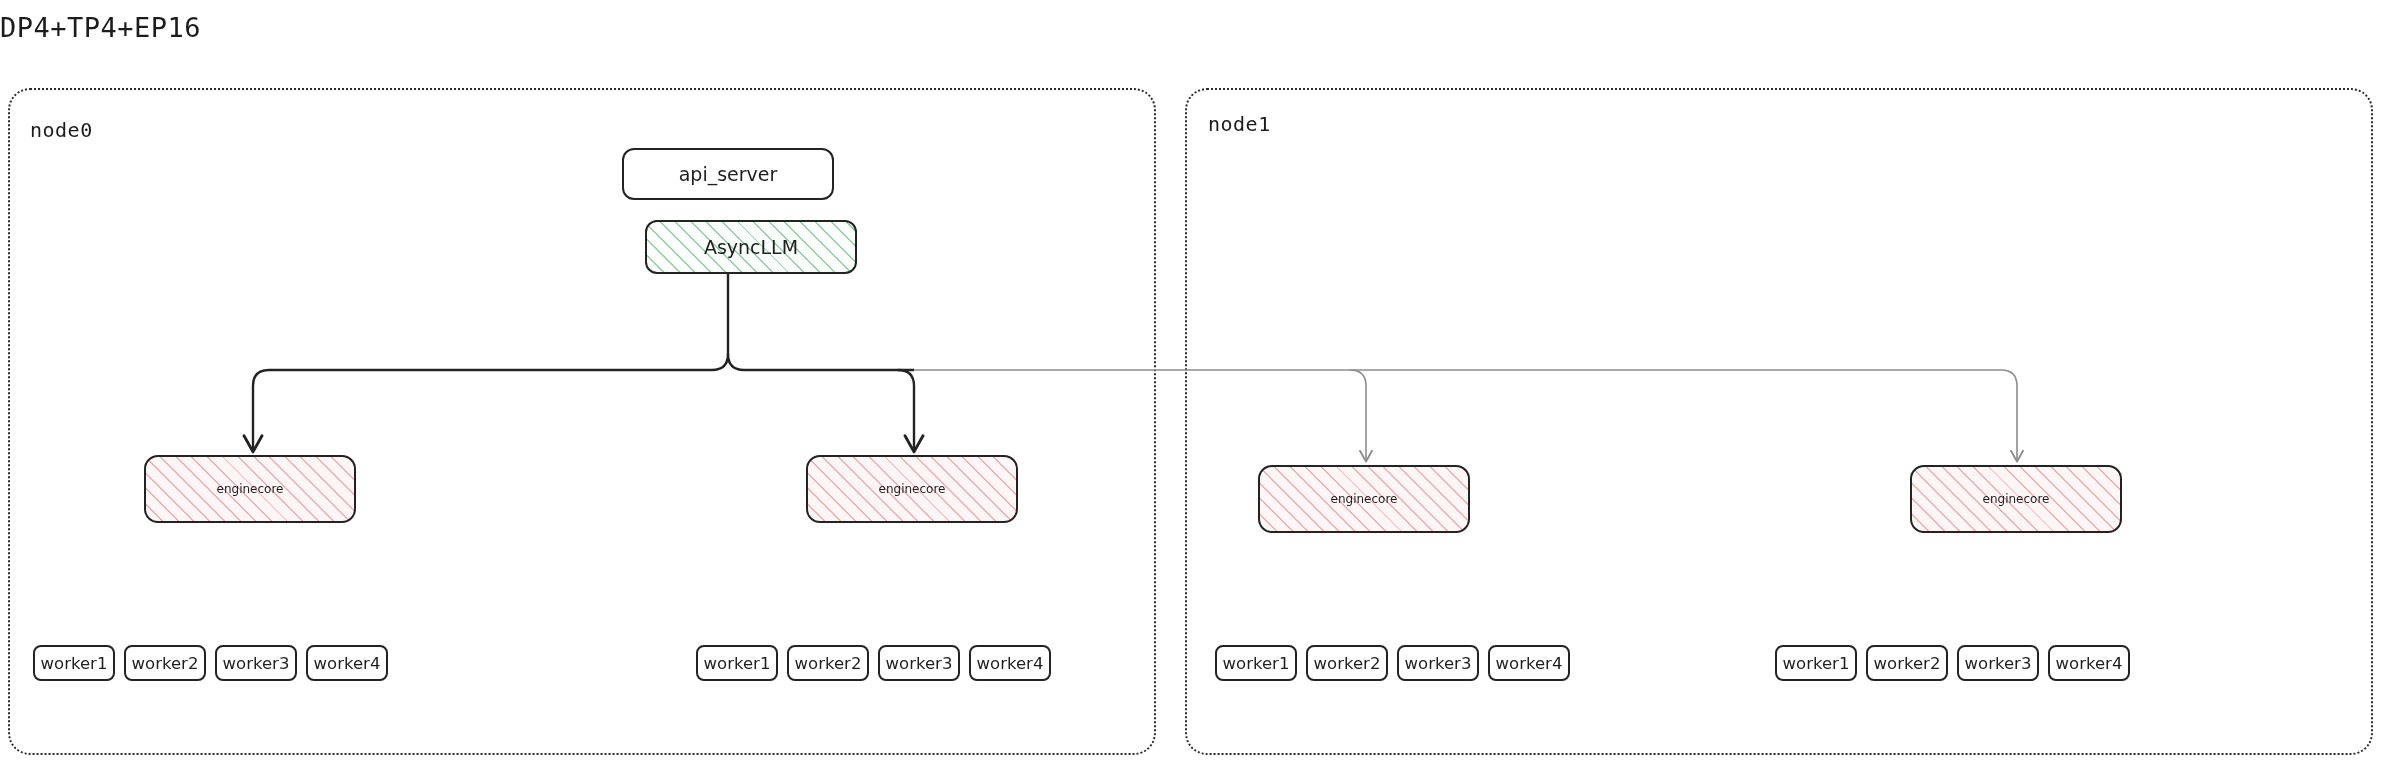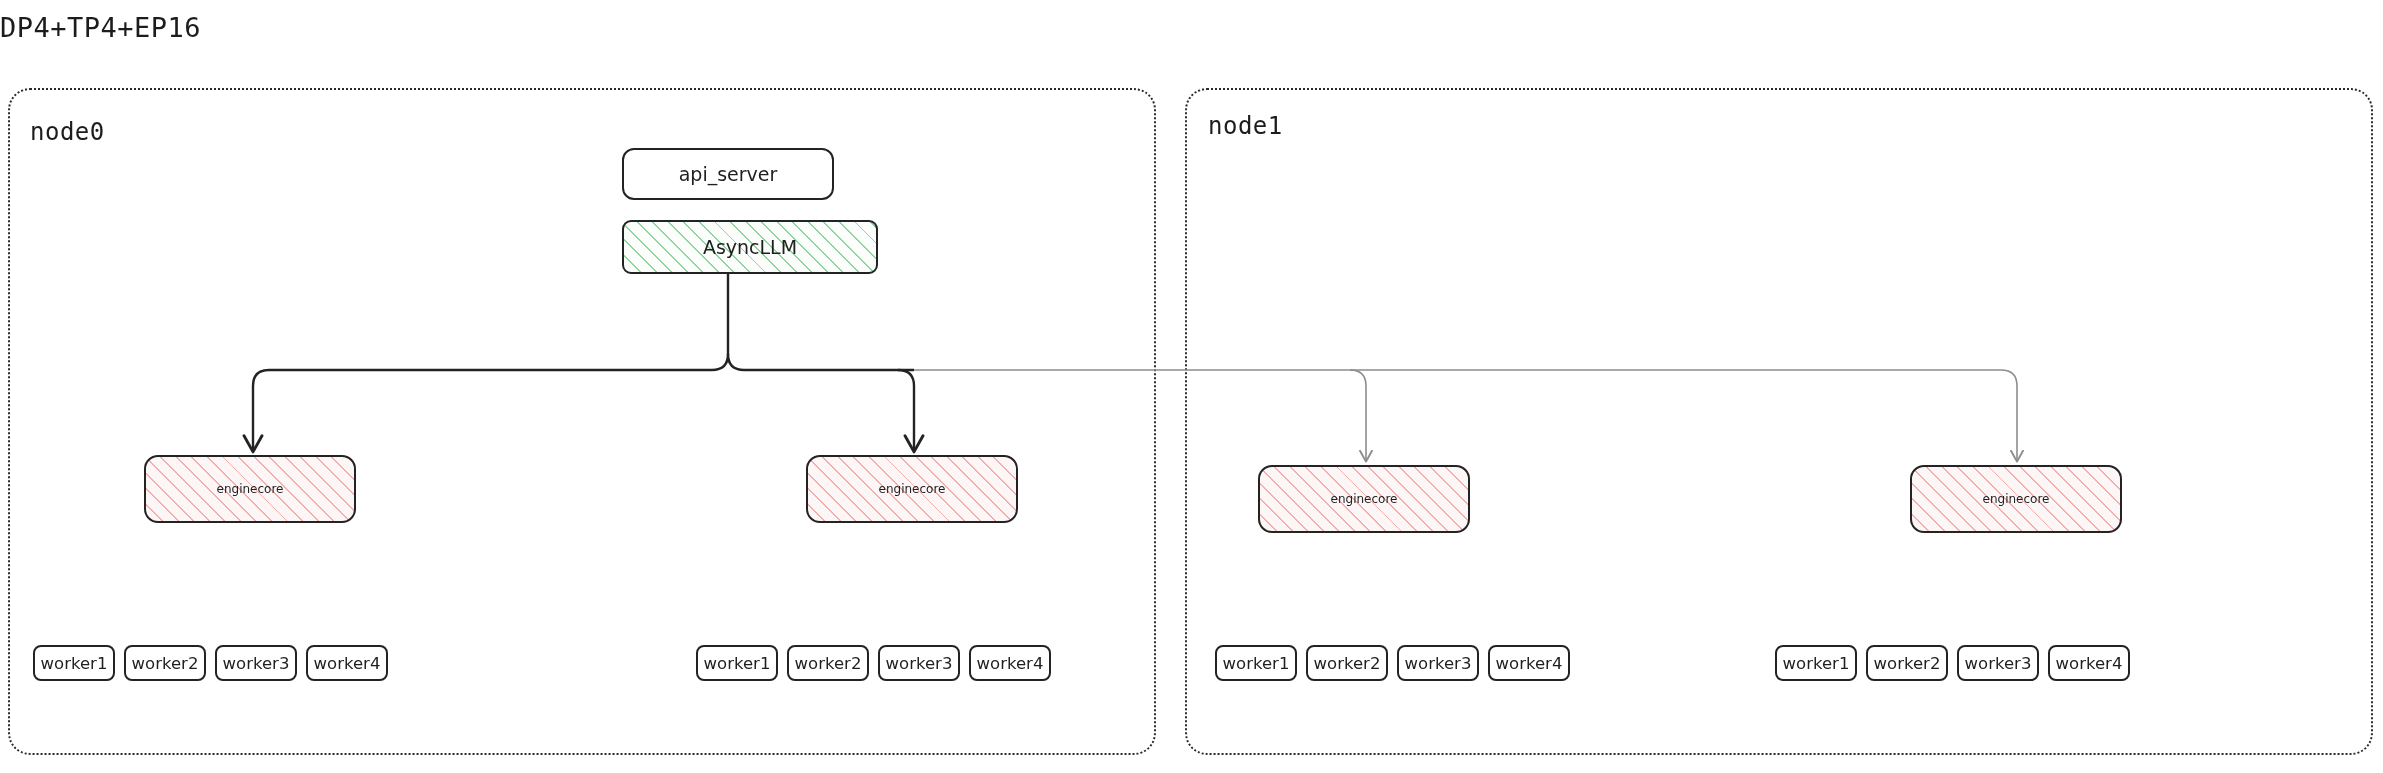--- a/index.html
+++ b/index.html
@@ -44,21 +44,21 @@
   .node-box {
     position: absolute;
     border: 2.5px dotted #2a2a2a;
     border-radius: 22px;
     box-sizing: border-box;
     background: transparent;
   }
   .node-label {
     position: absolute;
     font-family: "DejaVu Sans Mono", monospace;
-    font-size: 24px;
+    font-size: 20px;
     font-weight: 500;
     color: #1c1c1c;
     letter-spacing: 0.5px;
   }
 
   
   .blk {
     position: absolute;
     box-sizing: border-box;
     display: flex;
@@ -145,21 +145,21 @@
       <path d="M 269 370 Q 253 370 253 386 L 253 451" fill="none" stroke="#232323" stroke-width="2.4" stroke-linecap="butt" stroke-linejoin="round" marker-end="url(#arrow-dark)"></path>
       <path d="M 898 370 Q 914 370 914 386 L 914 451" fill="none" stroke="#232323" stroke-width="2.4" stroke-linecap="butt" stroke-linejoin="round" marker-end="url(#arrow-dark)"></path>
       <path d="M 1350 370 Q 1366 370 1366 386 L 1366 461" fill="none" stroke="#8d8d8d" stroke-width="1.6" stroke-linecap="butt" stroke-linejoin="round" marker-end="url(#arrow-light)"></path>
       <path d="M 2001 370 Q 2017 370 2017 386 L 2017 461" fill="none" stroke="#8d8d8d" stroke-width="1.6" stroke-linecap="butt" stroke-linejoin="round" marker-end="url(#arrow-light)"></path>
     </svg>
 
   <div class="blk blk-api" id="api-server-box" style="left: 622px; top: 148px; width: 212px; height: 52px; align-items: center;">
     <span>api_server</span>
   </div>
 
-  <div class="blk blk-async" id="async-llm-box" style="left: 622px; top: 220px; width: 256px; height: 54px; border-radius: 9px;">
+  <div class="blk blk-async" id="async-llm-box" style="left: 645px; top: 220px; width: 212px; height: 54px;">
     <span>AsyncLLM</span>
   </div>
 
   <div id="engine-layer">
       <div class="blk blk-engine" style="left: 144px; top: 455px; width: 212px; height: 68px;">
         <span>enginecore</span>
       </div>
       <div class="blk blk-engine" style="left: 806px; top: 455px; width: 212px; height: 68px;">
         <span>enginecore</span>
       </div>

